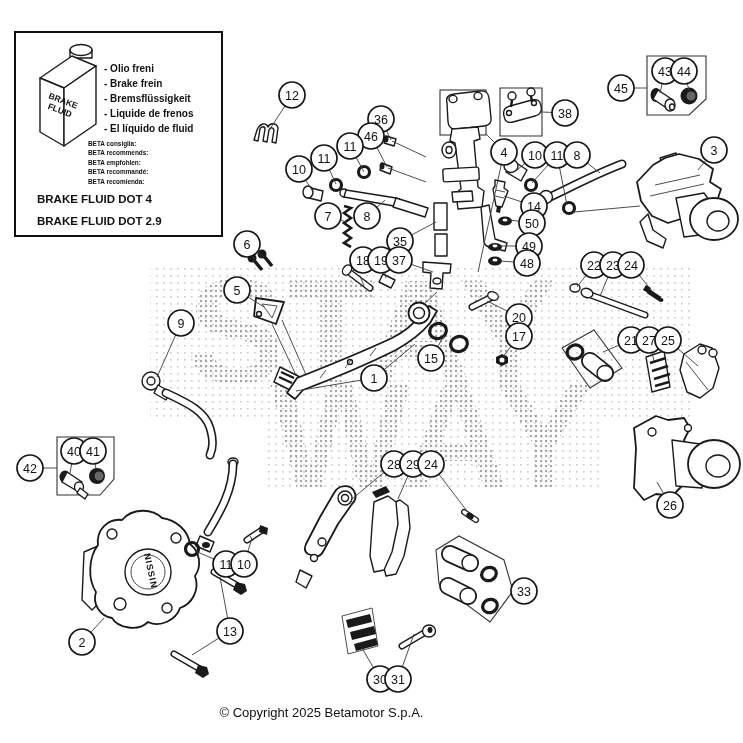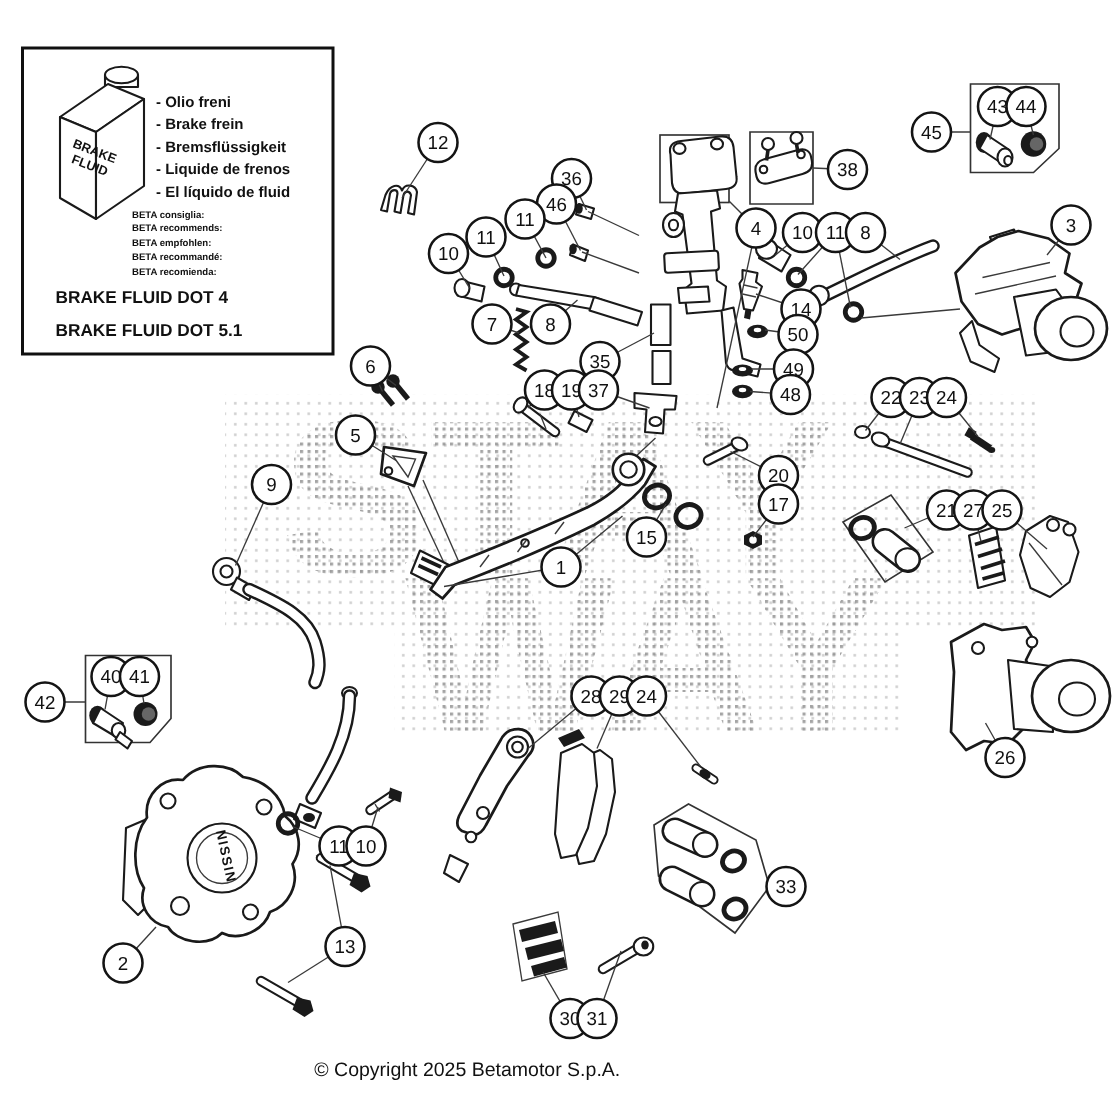--- a/index.html
+++ b/index.html
@@ -25,21 +25,21 @@
   
   .infobox{position:absolute;left:14px;top:31px;width:205px;height:202px;
     border:2px solid #101010;background:transparent;z-index:4;}
   .fluids{position:absolute;left:88px;top:28px;font-size:10px;font-weight:bold;
     line-height:15px;color:#111;white-space:nowrap;}
   .beta{position:absolute;left:72px;top:106px;font-size:6.4px;font-weight:bold;
     line-height:9.4px;color:#111;white-space:nowrap;}
   .dotline{position:absolute;left:21px;font-size:11.5px;font-weight:bold;color:#111;white-space:nowrap;}
   #dot4{top:160px;}
   #dot51{top:182px;}
-  .copyright{position:absolute;left:6px;top:705px;width:611px;text-align:center;
+  .copyright{position:absolute;left:16px;top:705px;width:611px;text-align:center;
     font-size:13px;color:#111;z-index:5;}
   .wm-text{font-weight:bold;font-size:148px;text-anchor:middle;
     font-family:"Liberation Sans","DejaVu Sans",sans-serif;opacity:.8;}
   .bottle-label{font-size:8.5px;font-weight:bold;fill:#111;}
   .brand-label{font-size:9px;font-weight:bold;fill:#111;letter-spacing:1px;}
 </style>
 </head>
 <body>
 
 <div class="stage">
@@ -352,21 +352,21 @@
       <div>- El líquido de fluid</div>
     </div>
     <div class="beta">
       <div>BETA consiglia:</div>
       <div>BETA recommends:</div>
       <div>BETA empfohlen:</div>
       <div>BETA recommandé:</div>
       <div>BETA recomienda:</div>
     </div>
     <div class="dotline" id="dot4">BRAKE FLUID DOT 4</div>
-    <div class="dotline" id="dot51">BRAKE FLUID DOT 5.1</div>
+    <div class="dotline" id="dot51">BRAKE FLUID DOT 2.9</div>
   </div>
 
   <svg class="layer" id="callout-layer" width="743" height="743" viewBox="0 0 743 743" style="z-index:6">
       <g>
         <line x1="292" y1="95" x2="268" y2="132" class="leader"></line>
         <circle cx="292" cy="95" r="13" class="callout-circle"></circle>
         <text x="292" y="95.5" class="callout-num">12</text>
       </g>
       <g>
         <line x1="381" y1="119" x2="391" y2="140" class="leader"></line>

